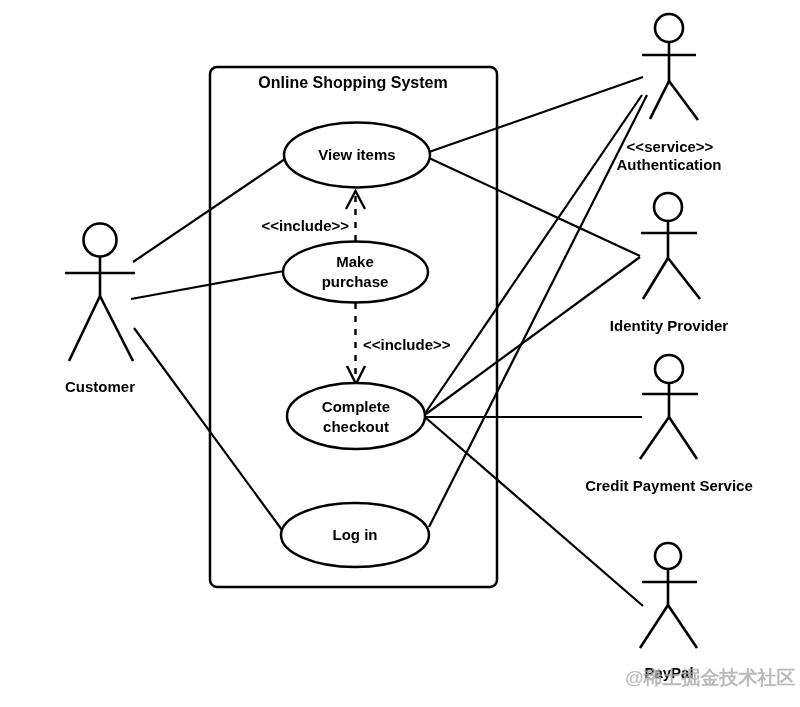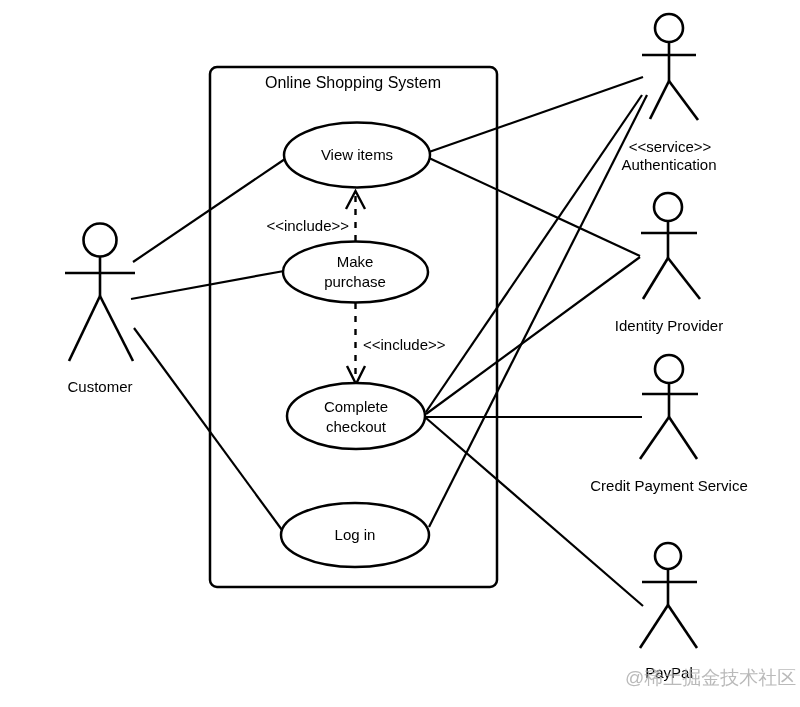--- a/index.html
+++ b/index.html
@@ -6,20 +6,21 @@
     margin: 0;
     padding: 0;
     background: #ffffff;
   }
   .canvas {
     position: relative;
     width: 800px;
     height: 707px;
     background: #ffffff;
     overflow: hidden;
+    font-weight: bold;
   }
   svg {
     display: block;
     font-family: "Liberation Sans", sans-serif;
   }
   svg text {
     fill: #000000;
     font-size: 15px;
     font-family: "Liberation Sans", sans-serif;
   }

